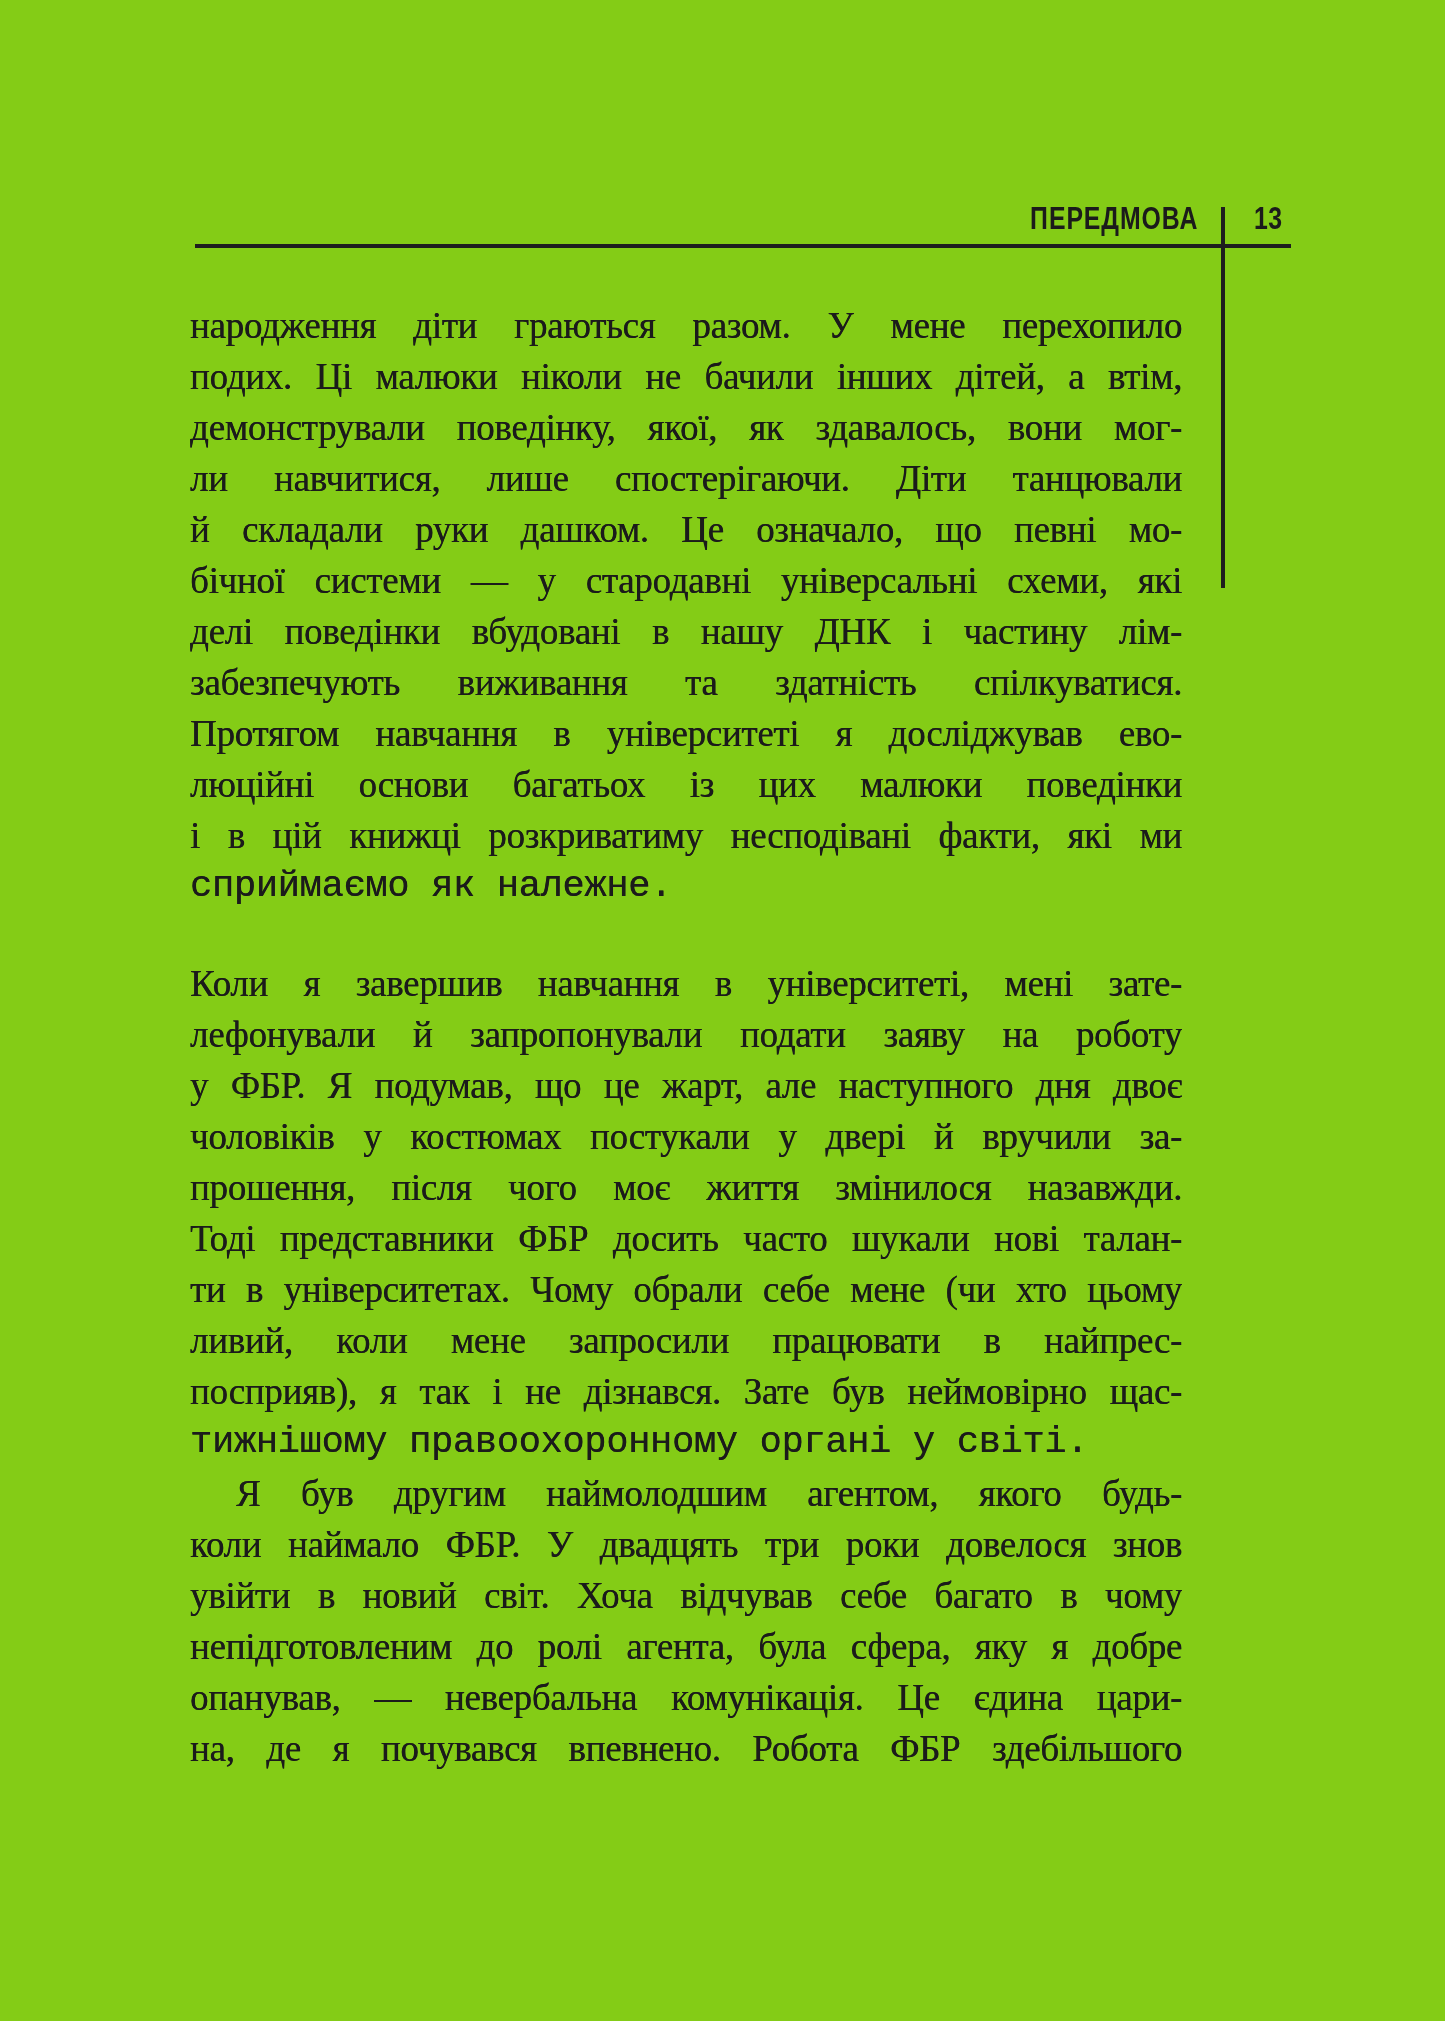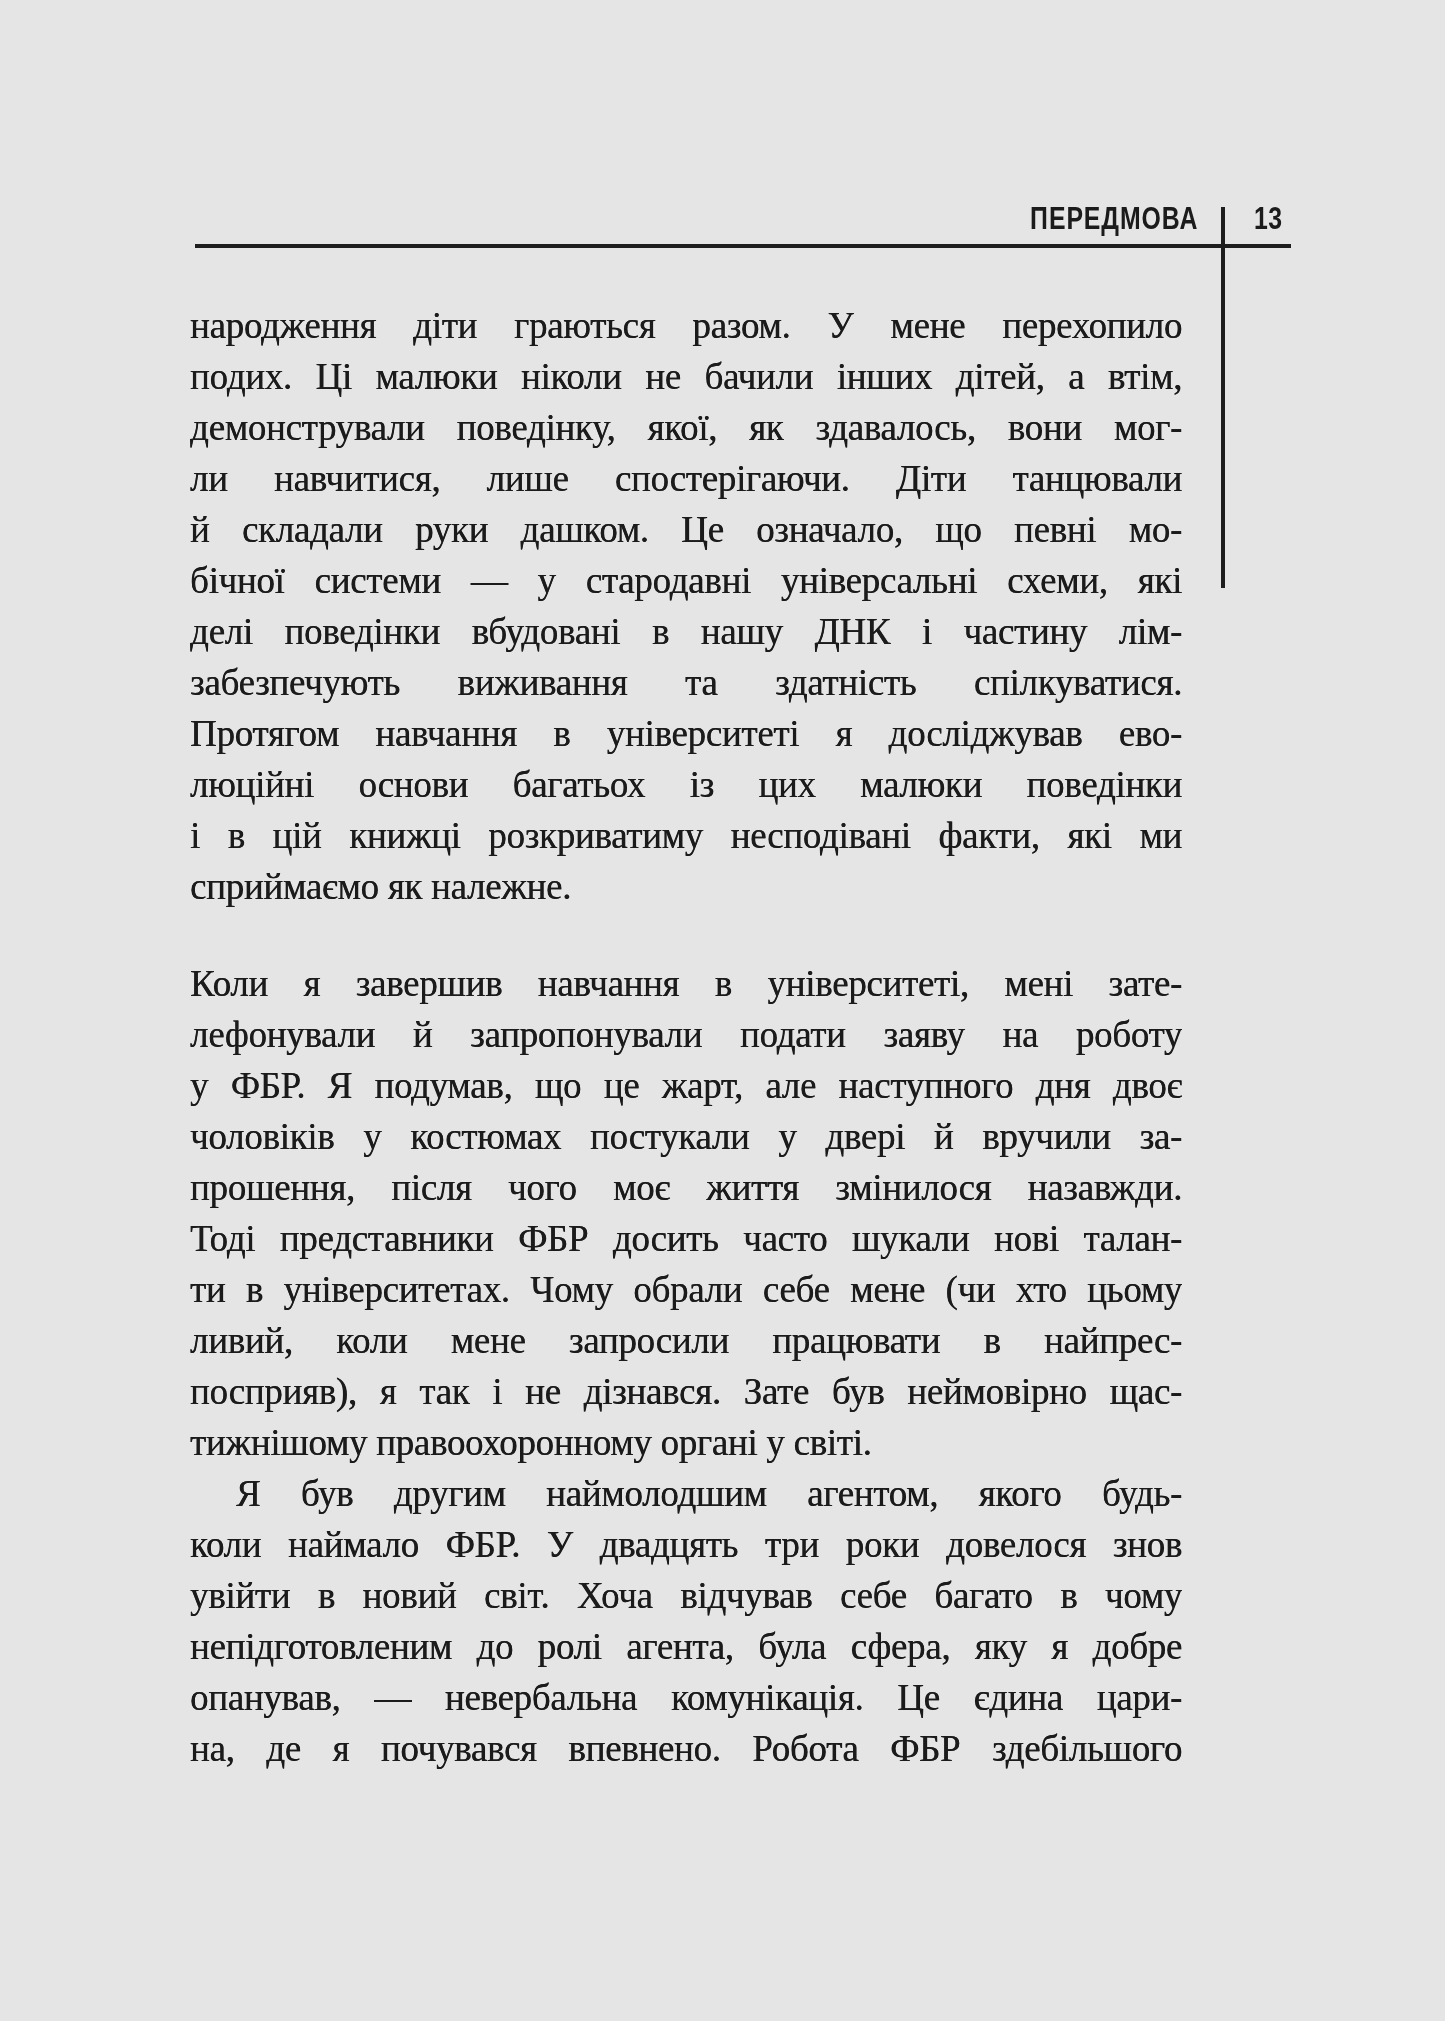--- a/index.html
+++ b/index.html
@@ -1,21 +1,21 @@
 <!DOCTYPE html>
 <html><head>
 <meta charset="utf-8">
 <style>
   * { margin: 0; padding: 0; box-sizing: border-box; }
   html, body { background: #ffffff; }
   .page {
     position: relative;
     width: 1445px;
     height: 2021px;
-    background: #e5e5e5;
+    background: #84cc16;
     overflow: hidden;
     font-family: "Liberation Serif", serif;
   }
   
   .header-title {
     position: absolute;
     top: 206px;
     left: 1017px;
     width: 164px;
     text-align: right;
@@ -71,21 +71,21 @@
   .paragraph { }
   .paragraph.space-before { margin-top: 46px; }
   .line {
     height: 51px;
     line-height: 51px;
     overflow: hidden;
     white-space: normal;
     text-align: justify;
     text-align-last: justify;
   }
-  .line.flush-left { text-align-last: left; }
+  .line.flush-left { text-align-last: left; font-family: Liberation Mono, monospace; }
   .line.indent { padding-left: 46px; }
 </style>
 </head>
 <body>
 
 <div class="page">
   <div class="header-title">ПЕРЕДМОВА</div>
   <div class="header-divider"></div>
   <div class="page-number">13</div>
   <div class="header-rule"></div>

